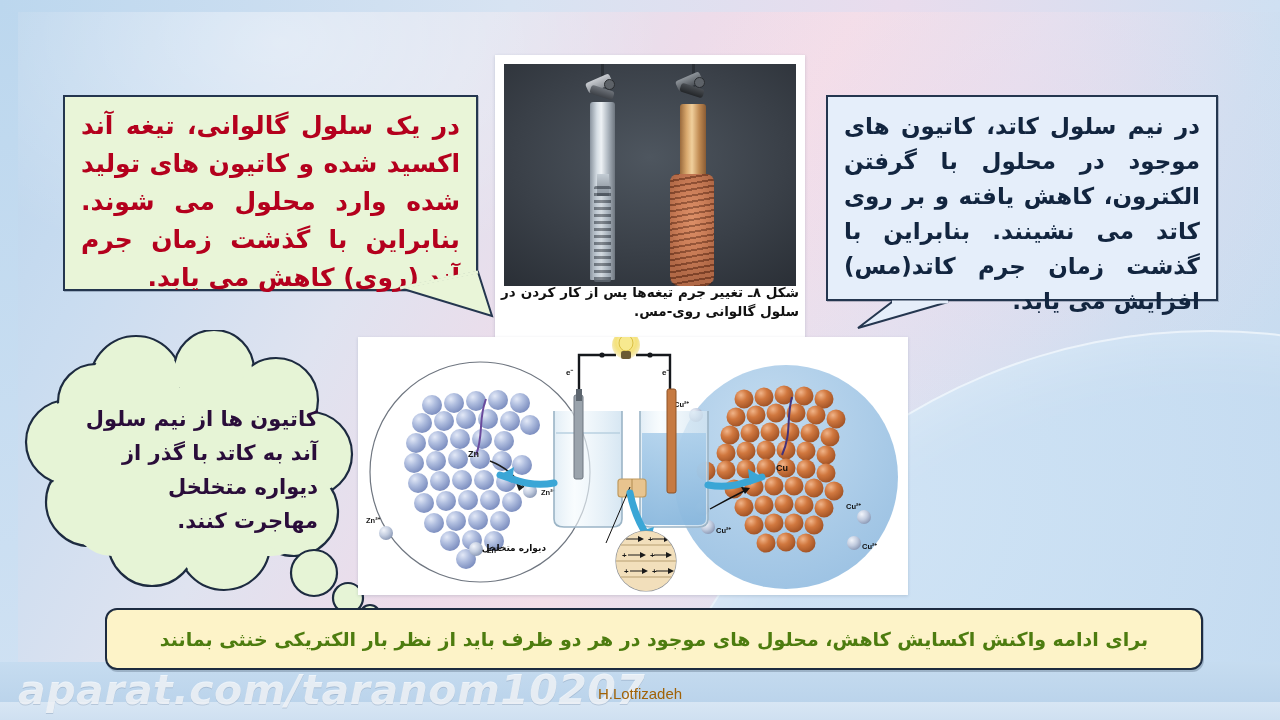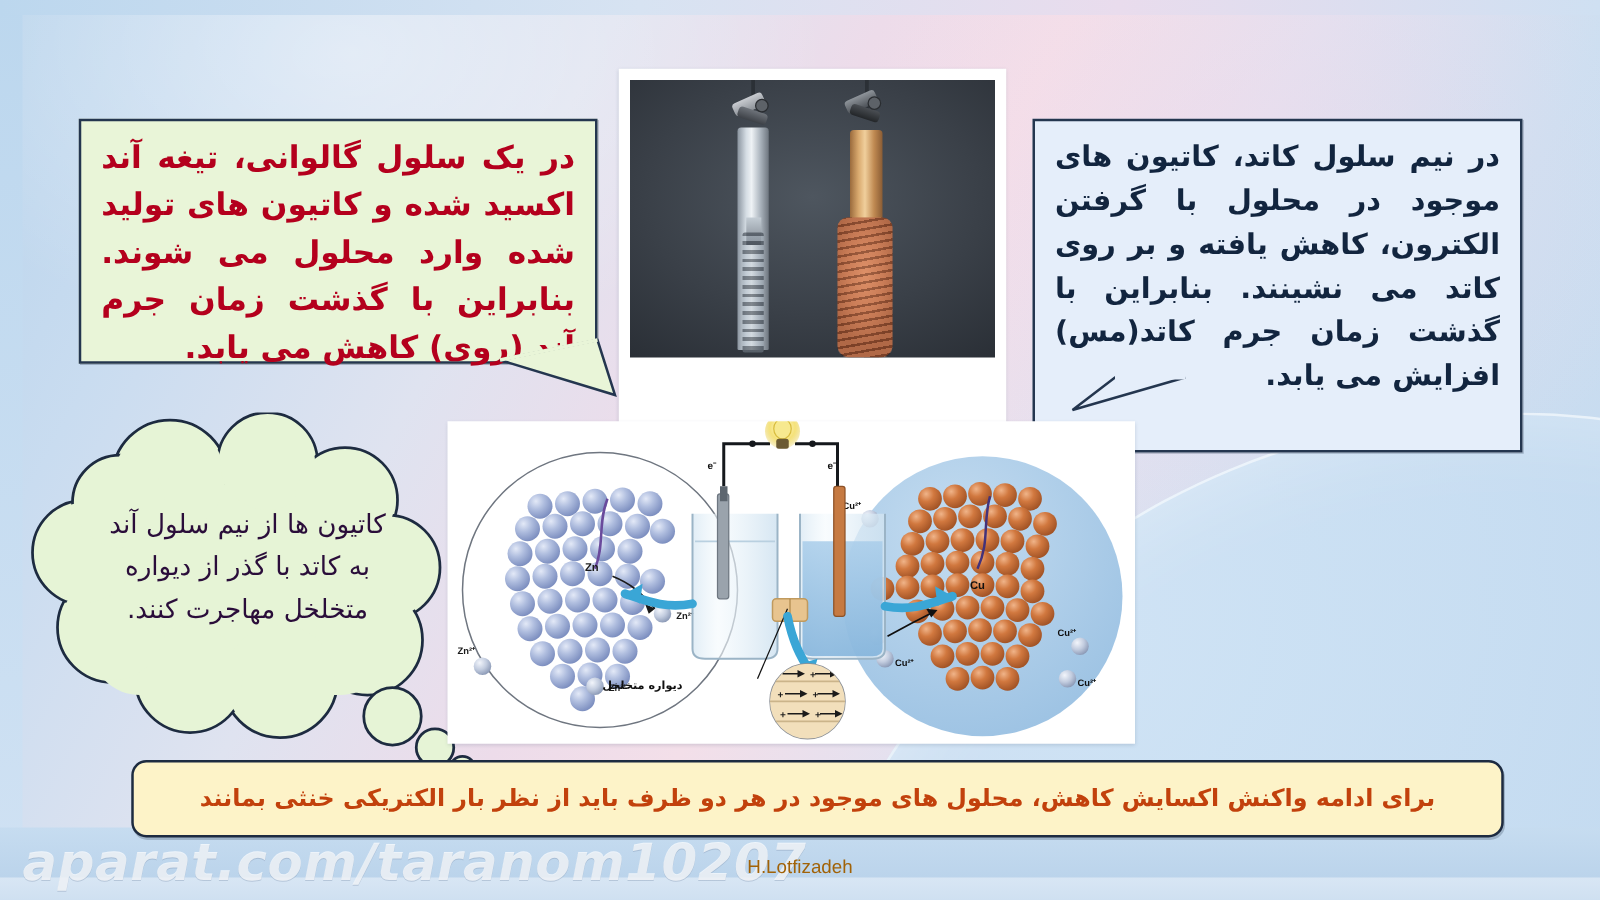--- a/index.html
+++ b/index.html
@@ -92,35 +92,35 @@
   }
   .bubble-left{
     left:63px;top:95px;width:415px;height:196px;
     background:#e9f5d8;
     color:#b4001d;
     font-size:25px;
     padding:10px 16px 8px 16px;
     box-shadow:1px 1px 0 rgba(20,35,60,.25);
   }
   .bubble-right{
-    left:826px;top:95px;width:392px;height:267px;
+    left:826px;top:95px;width:392px;height:206px;
     background:#e5eefa;
     color:#12253f;
     font-size:23px;
     padding:12px 16px 8px 16px;
     box-shadow:1px 1px 0 rgba(20,35,60,.25);
   }
   .tail{position:absolute;overflow:visible;pointer-events:none;}
 
   
   .cloud-wrap{position:absolute;left:18px;top:330px;width:370px;height:290px;}
   .cloud-text{
     position:absolute;left:60px;top:72px;width:240px;
-    direction:rtl;text-align:center;
-    font-size:21px;line-height:1.62;font-weight:normal;
+    direction:rtl;
+    font-size:21px;line-height:1.62;font-weight:bold;
     color:#2a0d3a;
   }
 
   
   .photo-panel{
     position:absolute;left:495px;top:55px;width:310px;height:284px;
     background:#ffffff;
     box-sizing:border-box;
     padding:9px 9px 0 9px;
     box-shadow:0 1px 3px rgba(60,80,110,.22);
@@ -195,21 +195,21 @@
 
   
   .banner{
     position:absolute;left:105px;top:608px;width:1098px;height:62px;
     background:#fdf3c8;
     border:2px solid #1d2b40;
     border-radius:12px;
     box-sizing:border-box;
     display:flex;align-items:center;justify-content:center;
     direction:rtl;
-    font-size:19px;font-weight:bold;color:#c2410c;
+    font-size:19px;font-weight:bold;color:#4d7c0f;
     box-shadow:1px 2px 0 rgba(20,35,60,.22);
   }
 </style>
 </head>
 <body>
 
 <div id="stage">
 
   <div class="bg-base"></div>
   <div class="bg-sheen"></div>
@@ -282,20 +282,21 @@
         <div class="jaw2" style="left:6px;top:16px;background:linear-gradient(180deg,#4a4e53,#232629);"></div>
         <div class="pin" style="left:20px;top:7px;"></div>
       </div>
       <div class="electrode-zn"></div>
       <div class="zn-taper"></div>
       <div class="zn-corrode"></div>
       <div class="electrode-cu"></div>
       <div class="cu-deposit"></div>
     </div>
   </div>
+  <div class="caption">شکل ۸ـ تغییر جرم تیغه‌ها پس از کار کردن در سلول گالوانی روی-مس.</div>
 
   <div class="diagram-panel">
     <svg width="550" height="258" viewBox="0 0 550 258">
       <defs>
         <radialGradient id="znSphere" cx="34%" cy="30%" r="72%">
           <stop offset="0%" stop-color="#e3e9f7"></stop>
           <stop offset="45%" stop-color="#b0bedf"></stop>
           <stop offset="100%" stop-color="#7d8fc0"></stop>
         </radialGradient>
         <radialGradient id="cuSphere" cx="34%" cy="30%" r="72%">

